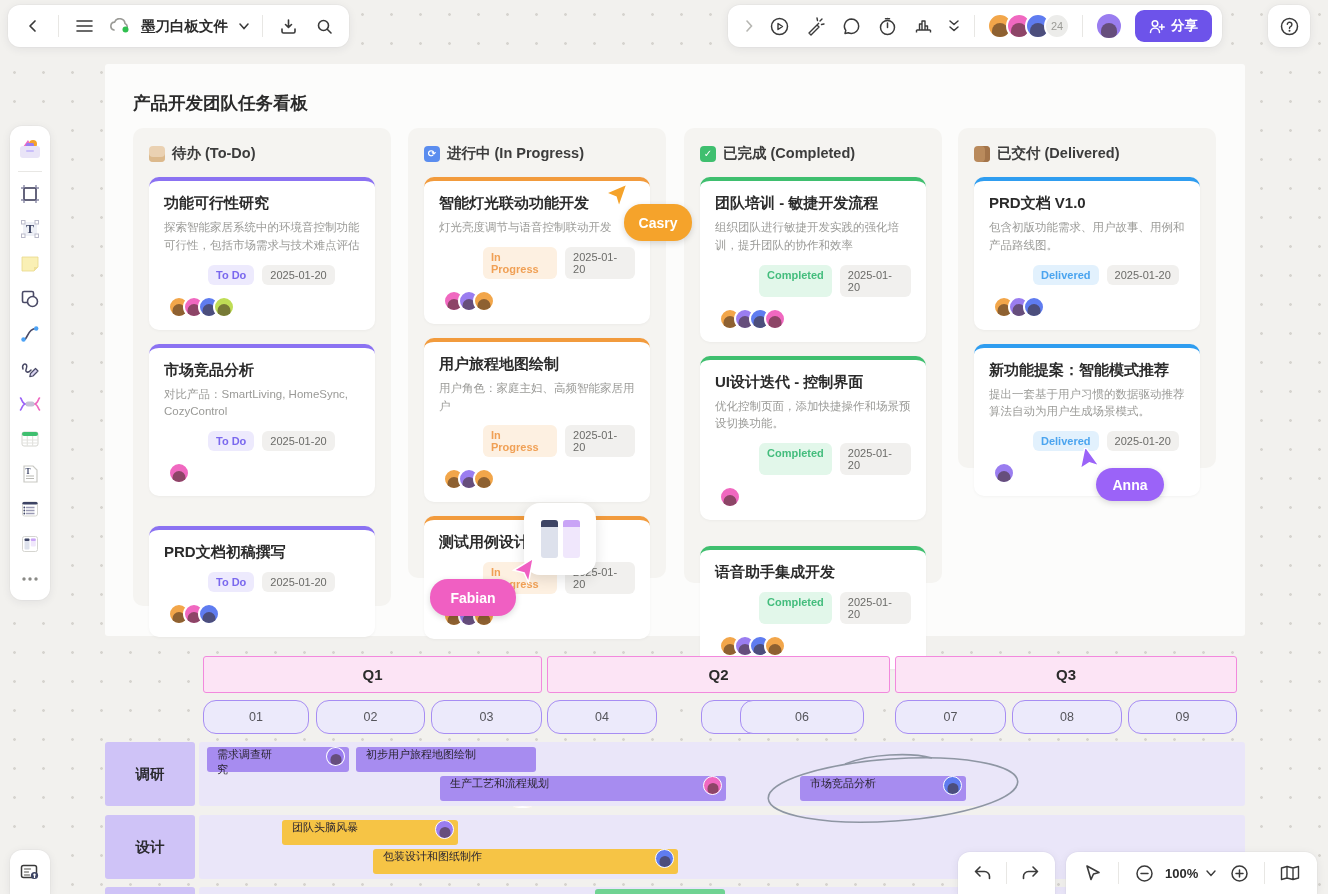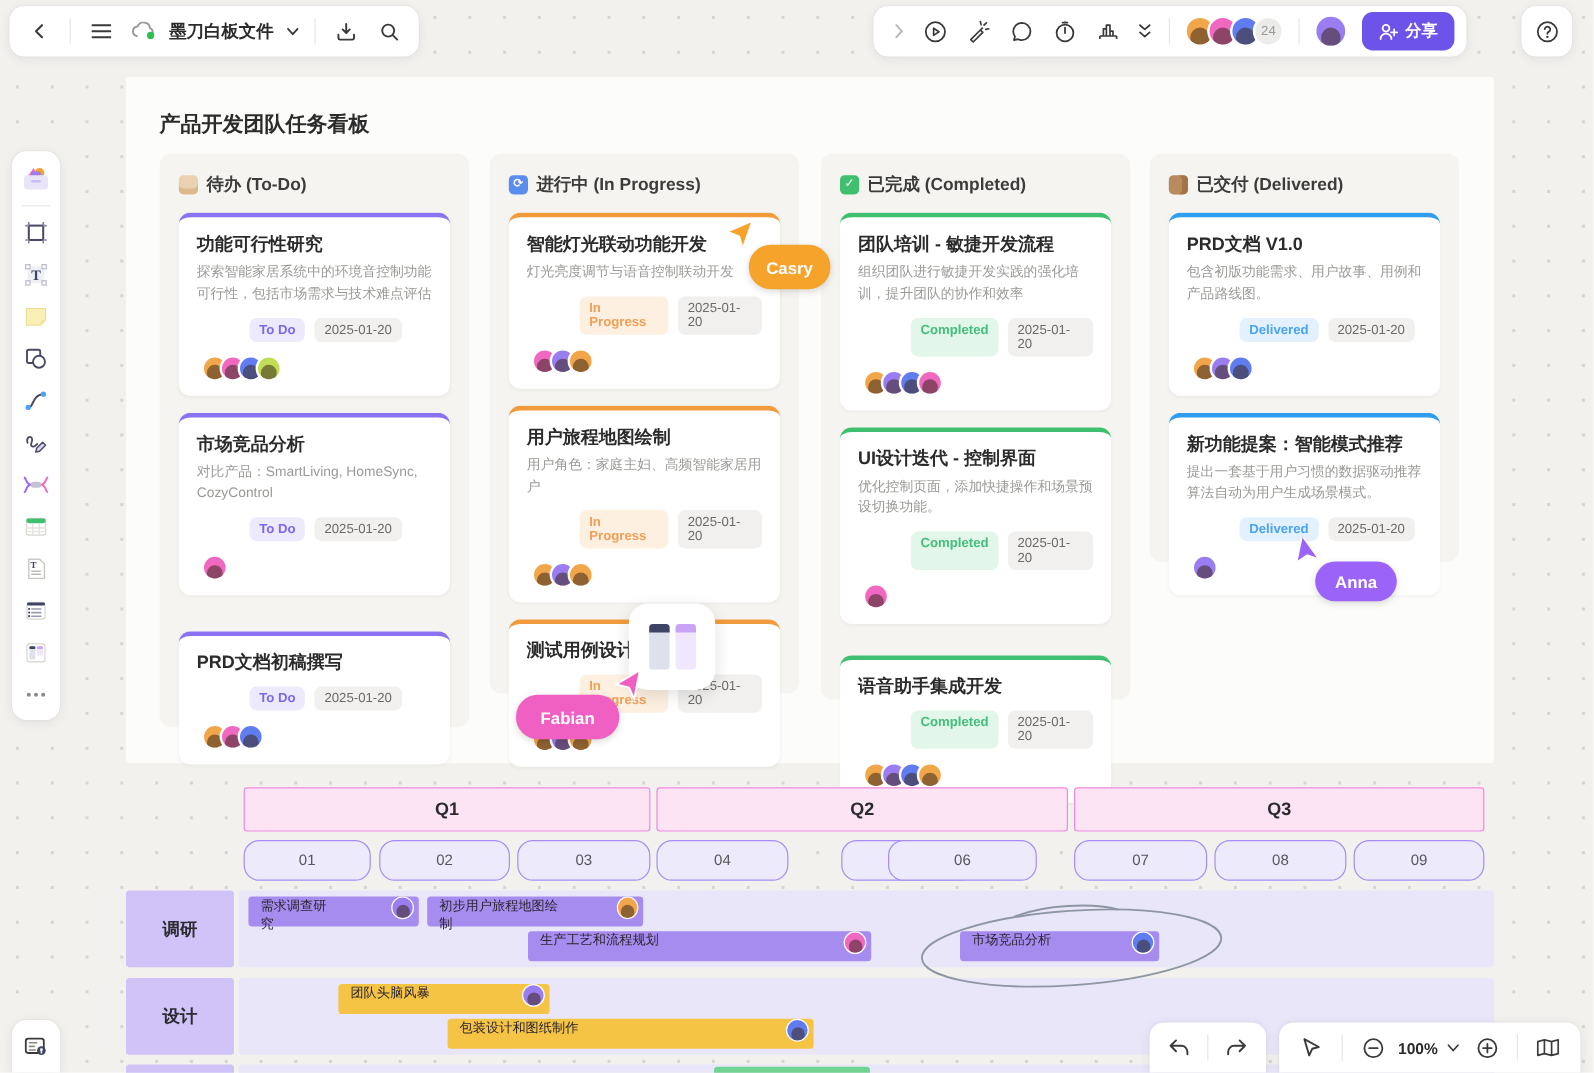--- a/index.html
+++ b/index.html
@@ -322,21 +322,21 @@
   <div class="m-cell" style="left:895px;  width:111px;">07</div>
   <div class="m-cell" style="left:1012px; width:110px;">08</div>
   <div class="m-cell" style="left:1128px; width:109px;">09</div>
 
   <div class="g-label" style="top:742px; height:64px;">调研</div>
   <div class="g-track" style="top:742px; height:64px;">
     <div class="g-bar g-bar-purple" style="left:8px; top:5px; width:142px;">
       <span>需求调查研究</span>
       <span class="av av-purple"></span>
     </div>
-    <div class="g-bar g-bar-purple" style="left:157px; top:5px; width:180px;">
+    <div class="g-bar g-bar-purple" style="left:157px; top:5px; width:180px;flex-direction:column;">
       <span>初步用户旅程地图绘制</span>
       <span class="av av-orange"></span>
     </div>
     <div class="g-bar g-bar-purple" style="left:241px; top:34px; width:286px;">
       <span>生产工艺和流程规划</span>
       <span class="av av-pink"></span>
     </div>
     <div class="g-bar g-bar-purple" style="left:601px; top:34px; width:166px;">
       <span>市场竞品分析</span>
       <span class="av av-blue"></span>

